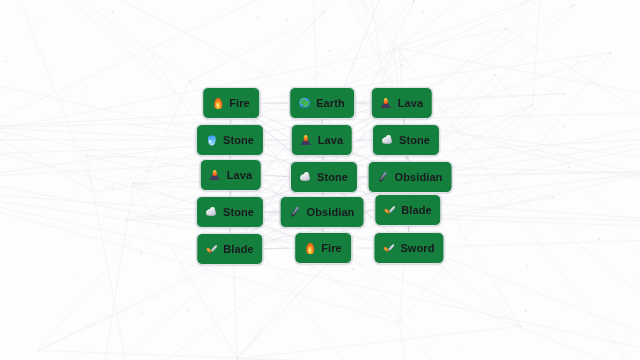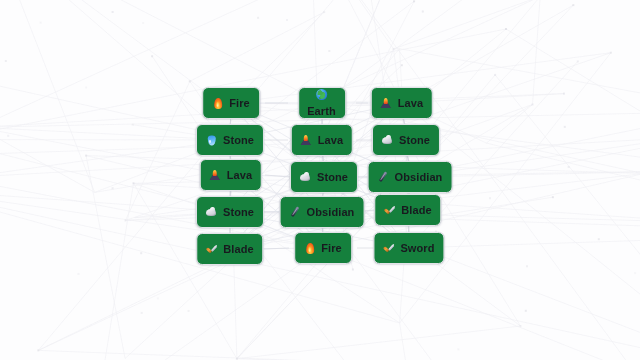--- a/index.html
+++ b/index.html
@@ -475,21 +475,21 @@
       </g>
   </svg>
 
   <div id="node-layer">
       <div class="node" style="left: 231px; top: 103px;">
         <span class="node-emoji">
           <span class="gly gly-fire"></span>
         </span>
         <span class="node-label">Fire</span>
       </div>
-      <div class="node" style="left: 322px; top: 103px; flex-direction: column;">
+      <div class="node" style="left: 322px; top: 103px;">
         <span class="node-emoji">
           <span class="gly gly-earth"></span>
         </span>
         <span class="node-label">Earth</span>
       </div>
       <div class="node" style="left: 402px; top: 103px;">
         <span class="node-emoji">
           <span class="gly gly-lava"></span>
         </span>
         <span class="node-label">Lava</span>

